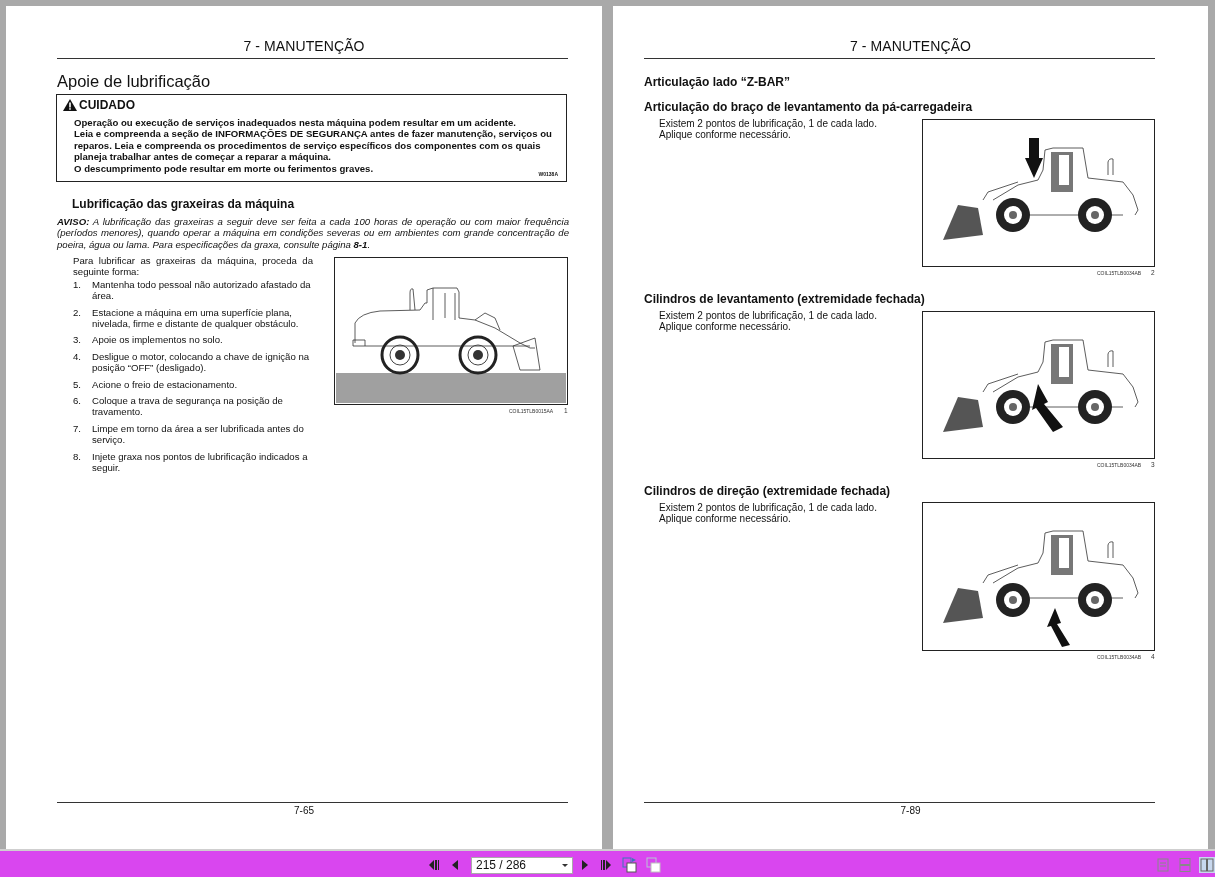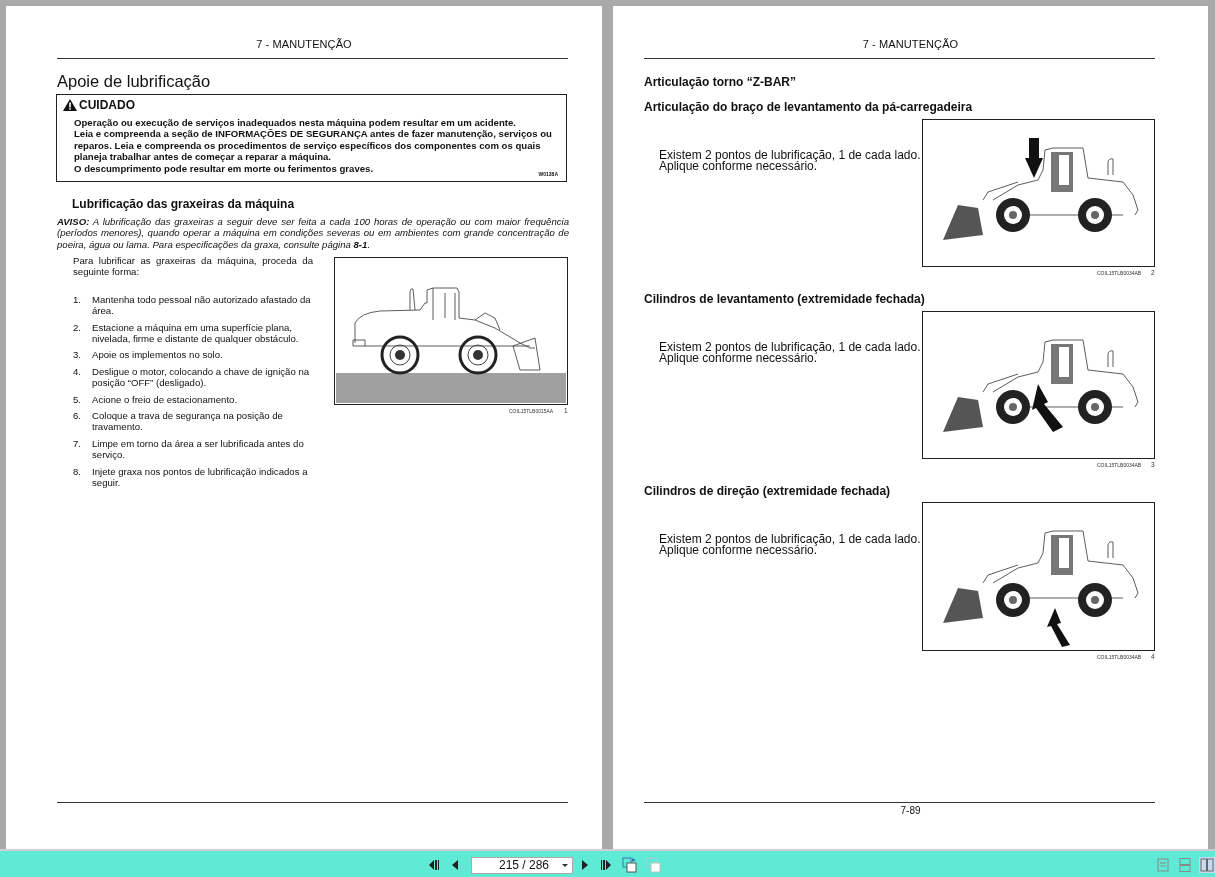--- a/index.html
+++ b/index.html
@@ -11,48 +11,48 @@
     position:relative;
   }
   .viewer { position:absolute; left:0; top:0; width:1215px; height:849px; background:#a9a9a9; }
   .page {
     position:absolute; top:6px; width:596px; height:843px; background:#fff;
   }
   #page-left { left:6px; }
   #page-right { left:613px; width:595px; }
   .run-head {
     position:absolute; top:32px; left:0; right:0; text-align:center;
-    font-size:11px; letter-spacing:0.1px;
+    font-size:14px; letter-spacing:0.1px;
   }
   .head-rule { position:absolute; top:52px; height:1px; background:#333; }
   .foot-rule { position:absolute; top:796px; height:1px; background:#333; }
   .foot-num { position:absolute; top:799px; font-size:10px; text-align:center; }
   .abs { position:absolute; }
   .title-big { font-size:16.5px; font-weight:normal; }
   .h2 { font-size:12px; font-weight:bold; }
-  .body { font-size:12px; line-height:11.4px;margin-top:32px; }
+  .body { font-size:10px; line-height:11.4px; }
   .caution-box {
     position:absolute; left:50px; top:88px; width:511px; height:88px;
     border:1px solid #222; box-sizing:border-box;
   }
   .caution-title { position:absolute; left:6px; top:3px; font-size:12px; font-weight:bold; display:flex; align-items:center; gap:2px; }
   .caution-text { position:absolute; left:17px; top:22px; right:8px; font-size:9.6px; font-weight:bold; line-height:11.4px; }
   .caution-code { position:absolute; right:8px; bottom:4px; font-size:5px; font-weight:bold; }
   .aviso { position:absolute; left:51px; top:210px; width:512px; font-size:9.6px; line-height:11.4px; font-style:italic; text-align:justify; }
   .steps { position:absolute; left:67px; top:249px; width:240px; font-size:9.6px; line-height:11.4px; }
-  .steps .intro { text-align:justify; margin-bottom:16px; }
+  .steps .intro { text-align:justify; margin-bottom:1px; }
   .step { display:flex; margin-bottom:5px; }
   .step .num { width:19px; flex:none; }
   .step .txt { flex:1; }
   .figbox { position:absolute; border:1px solid #222; box-sizing:border-box; background:#fff; overflow:hidden; }
   .figcap { position:absolute; font-size:5px; color:#333; }
   .fignum { position:absolute; font-size:6.5px; color:#333; }
   .toolbar {
     position:absolute; left:0; top:849px; width:1215px; height:28px;
-    background:#5eead4; border-top:2px solid #cfcfcf; box-sizing:border-box;text-align:center;
+    background:#d946ef; border-top:2px solid #cfcfcf; box-sizing:border-box;
   }
   .tb-btn { position:absolute; top:6px; height:16px; display:flex; align-items:center; justify-content:center; cursor:pointer; }
   .page-select {
     position:absolute; left:471px; top:6px; width:102px; height:17px; background:#fff;
     border:1px solid #aaa; box-sizing:border-box; font-size:12px; line-height:15px; padding-left:4px;
   }
   .page-select .caret { position:absolute; right:4px; top:6px; width:0; height:0; border-left:3px solid transparent; border-right:3px solid transparent; border-top:3px solid #333; }
 </style>
 </head>
 <body>
@@ -141,27 +141,28 @@
         <circle cx="65" cy="97" r="5" fill="#333"></circle>
         <circle cx="143" cy="97" r="18" fill="none" stroke="#222" stroke-width="3"></circle>
         <circle cx="143" cy="97" r="10" fill="none" stroke="#444" stroke-width="1"></circle>
         <circle cx="143" cy="97" r="5" fill="#333"></circle>
       </svg>
     </div>
     <div class="figcap" style="left:503px;top:402px;">COIL15TLB0015AA</div>
     <div class="fignum" style="left:558px;top:401px;">1</div>
 
     <div class="foot-rule" style="left:51px;width:511px;"></div>
+    <div class="foot-num" style="left:0;right:0;">7-65</div>
   </div>
 
   <div class="page" id="page-right">
     <div class="run-head">7 - MANUTENÇÃO</div>
     <div class="head-rule" style="left:31px;width:511px;"></div>
 
-    <div class="abs h2" style="left:31px;top:69px;">Articulação torno “Z-BAR”</div>
+    <div class="abs h2" style="left:31px;top:69px;">Articulação lado “Z-BAR”</div>
 
     <div class="abs h2" style="left:31px;top:94px;">Articulação do braço de levantamento da pá-carregadeira</div>
     <div class="abs body" style="left:46px;top:112px;">
       <div>Existem 2 pontos de lubrificação, 1 de cada lado.</div>
       <div>Aplique conforme necessário.</div>
     </div>
     <div class="figbox" style="left:309px;top:113px;width:233px;height:148px;">
       <svg width="231" height="146" viewBox="0 0 231 146">
         <g fill="none" stroke="#333" stroke-width="0.8">
           <path d="M70 80 L95 65 L115 60 L120 50 L122 30 L130 28 L160 28 L162 40 L165 58 L200 62 L210 75 L215 90 L212 95"></path>

